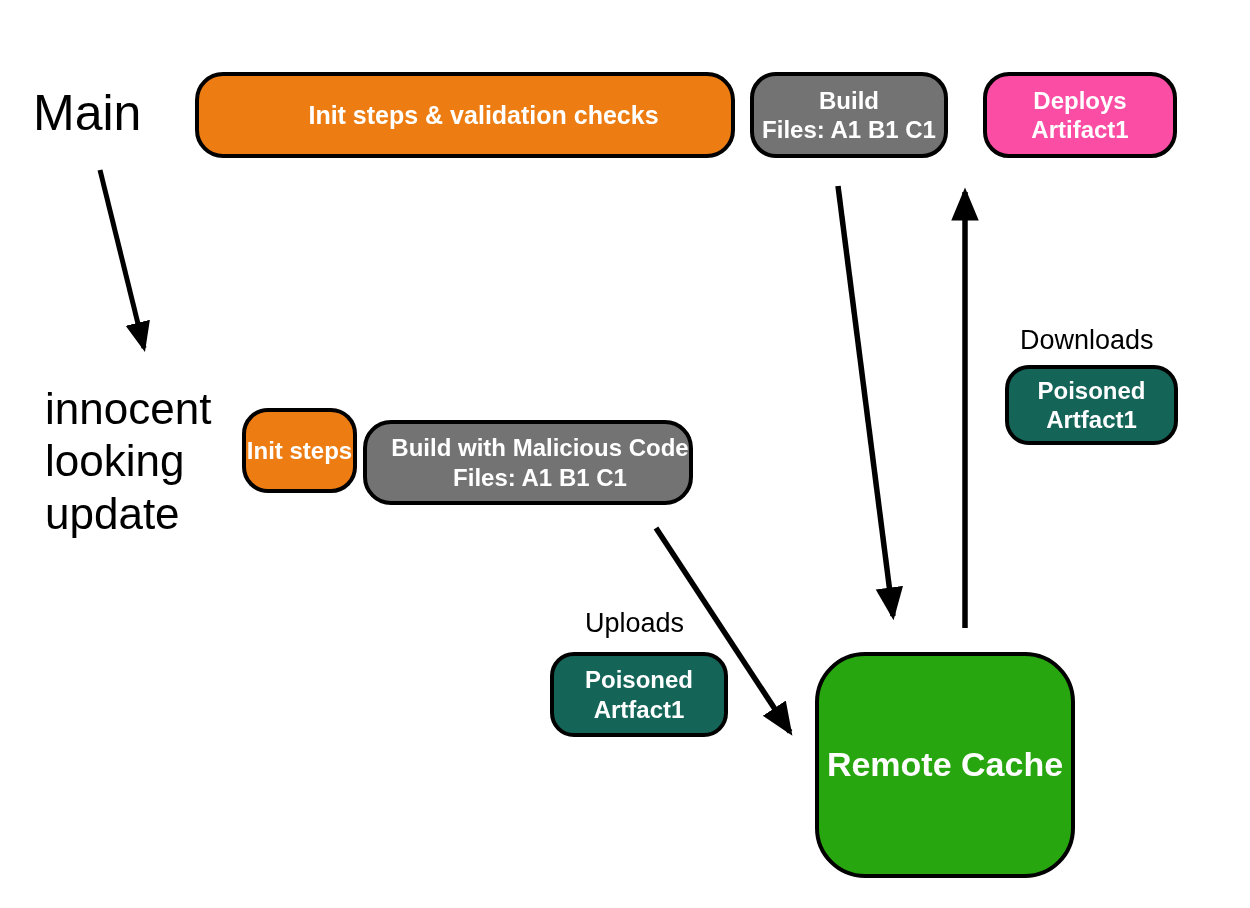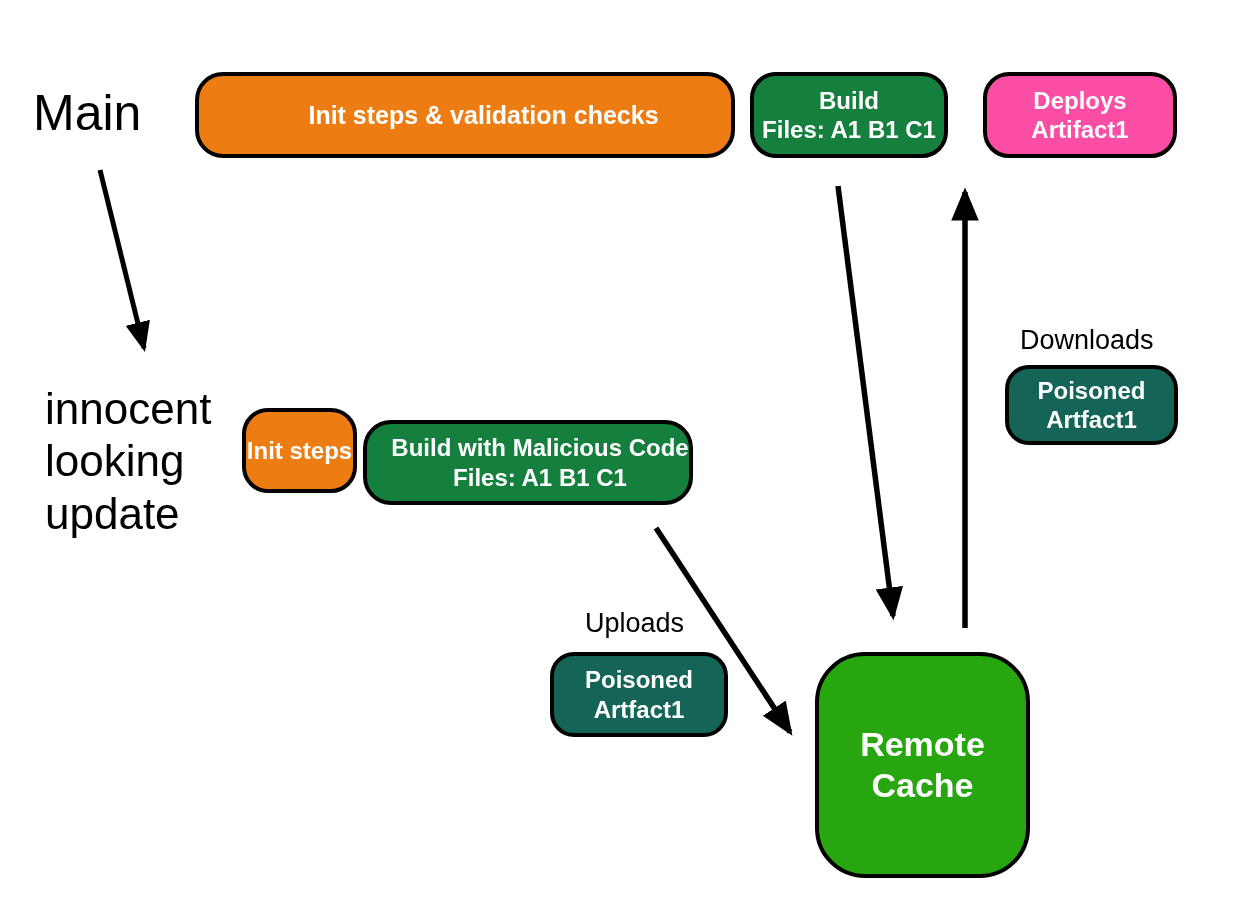--- a/index.html
+++ b/index.html
@@ -18,33 +18,33 @@
     color:#ffffff;
     font-weight:bold;
     display:flex;
     flex-direction:column;
     align-items:center;
     justify-content:center;
     text-align:center;
     line-height:1.22;
   }
   .orange{background:#ed7d12;}
-  .blue{background:#15803d;}
+  .blue{background:#737373;}
   .pink{background:#fb4da4;}
   .teal{background:#156458;}
   .green{background:#28a60f;}
 
   .n-init-validation{left:195px;top:72px;width:540px;height:86px;border-radius:28px;font-size:25px;padding-left:37px;}
   .n-build{left:750px;top:72px;width:198px;height:86px;border-radius:26px;font-size:24px;}
   .n-deploys{left:983px;top:72px;width:194px;height:86px;border-radius:26px;font-size:24px;}
   .n-init-steps{left:242px;top:408px;width:115px;height:85px;border-radius:26px;font-size:24px;}
   .n-build-malicious{left:363px;top:420px;width:330px;height:85px;border-radius:28px;font-size:24px;padding-left:24px;}
   .n-poisoned-upload{left:550px;top:652px;width:178px;height:85px;border-radius:24px;font-size:24px;}
   .n-poisoned-download{left:1005px;top:365px;width:173px;height:80px;border-radius:24px;font-size:24px;}
-  .n-remote-cache{left:815px;top:652px;width:215px;height:226px;border-radius:50px;font-size:34px;}
+  .n-remote-cache{left:815px;top:652px;width:260px;height:226px;border-radius:50px;font-size:34px;}
 
   .freetext{
     position:absolute;
     color:#000000;
     white-space:pre-line;
   }
   .t-main{left:33px;top:86px;font-size:50px;line-height:1.1;}
   .t-branch{left:45px;top:383px;font-size:44px;line-height:1.19;}
   .t-hasabc{left:680px;top:296px;font-size:27px;line-height:1.22;}
   .t-downloads{left:1020px;top:325px;font-size:27px;}

